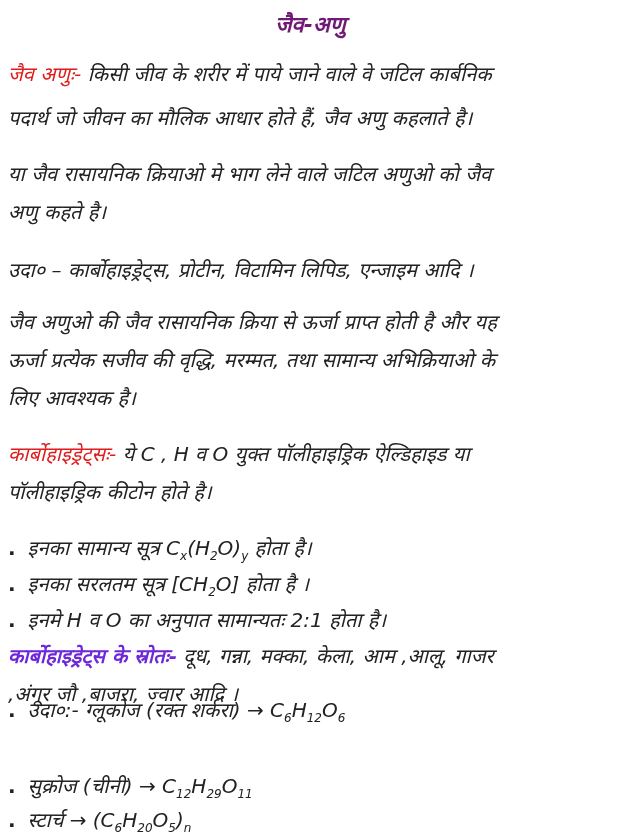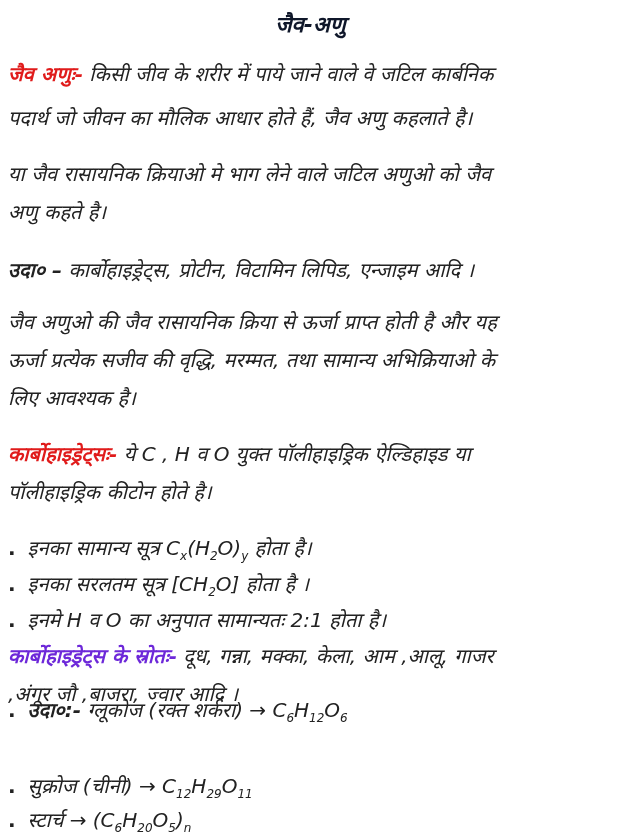--- a/index.html
+++ b/index.html
@@ -1,22 +1,22 @@
 <!DOCTYPE html>
 <html><head>
 <meta charset="utf-8">
 <style>
   html, body { margin:0; padding:0; background:#ffffff; }
   body { width:621px; height:837px; overflow:hidden; position:relative;
          font-family:"DejaVu Sans", sans-serif; color:#222; }
   .t { position:absolute; left:8px; font-size:20px; font-style:italic; white-space:nowrap; line-height:28px; }
-  .title { position:absolute; left:0; width:621px; text-align:center; top:8px; font-size:22px; font-weight:bold; font-style:italic; color:#0f172a; }
-  .red { color:#e01b1b; font-weight:bold; }
+  .title { position:absolute; left:0; width:621px; text-align:center; top:8px; font-size:22px; font-weight:bold; font-style:italic; color:#701a75; }
+  .red { color:#e01b1b; font-weight:normal; }
   .green { color:#6d28d9; font-weight:bold; }
-  .bold { font-weight:bold;margin-top:14px; }
+  .bold { font-weight:normal;margin-top:14px; }
   .bullet::before { content:"."; font-style:normal; font-weight:bold; margin-right:12px; }
   sub, sup { font-size:12px; }
 </style>
 </head>
 <body>
 
 <div class="title">जैव-अणु</div>
 
 <div class="t" style="top:60px"><span class="red">जैव अणुः-</span><span> किसी जीव के शरीर में पाये जाने वाले वे जटिल कार्बनिक</span></div>
 <div class="t" style="top:104px">पदार्थ जो जीवन का मौलिक आधार होते हैं, जैव अणु कहलाते है।</div>

